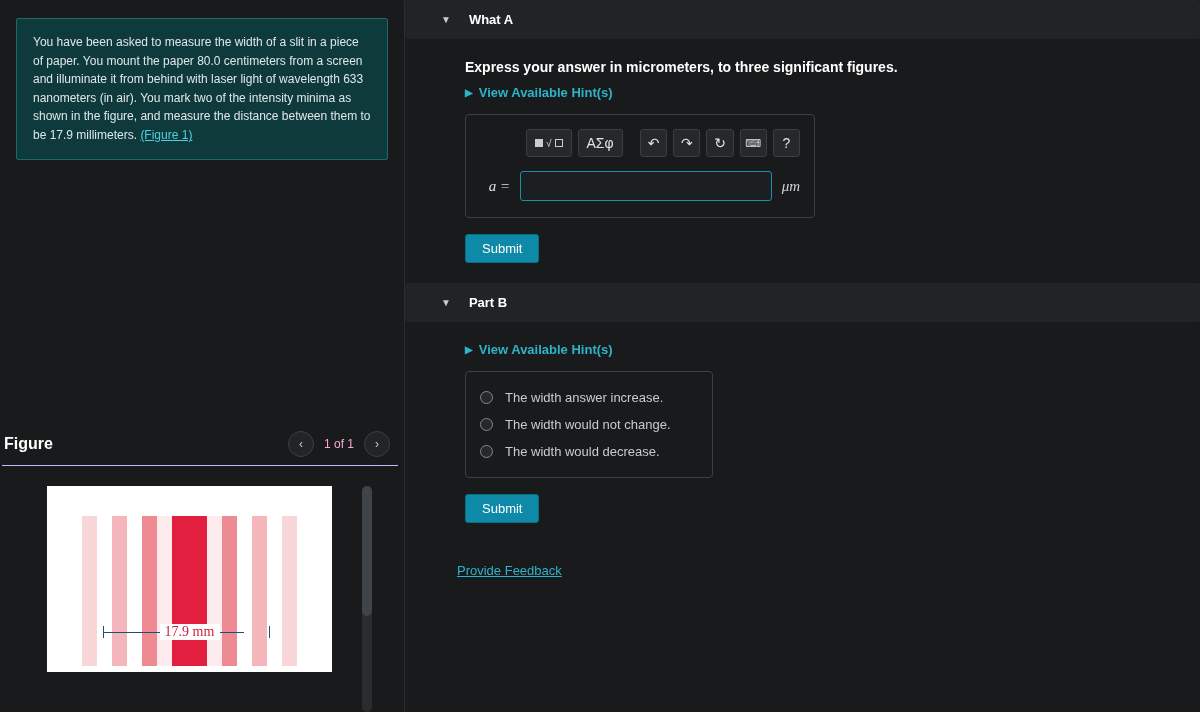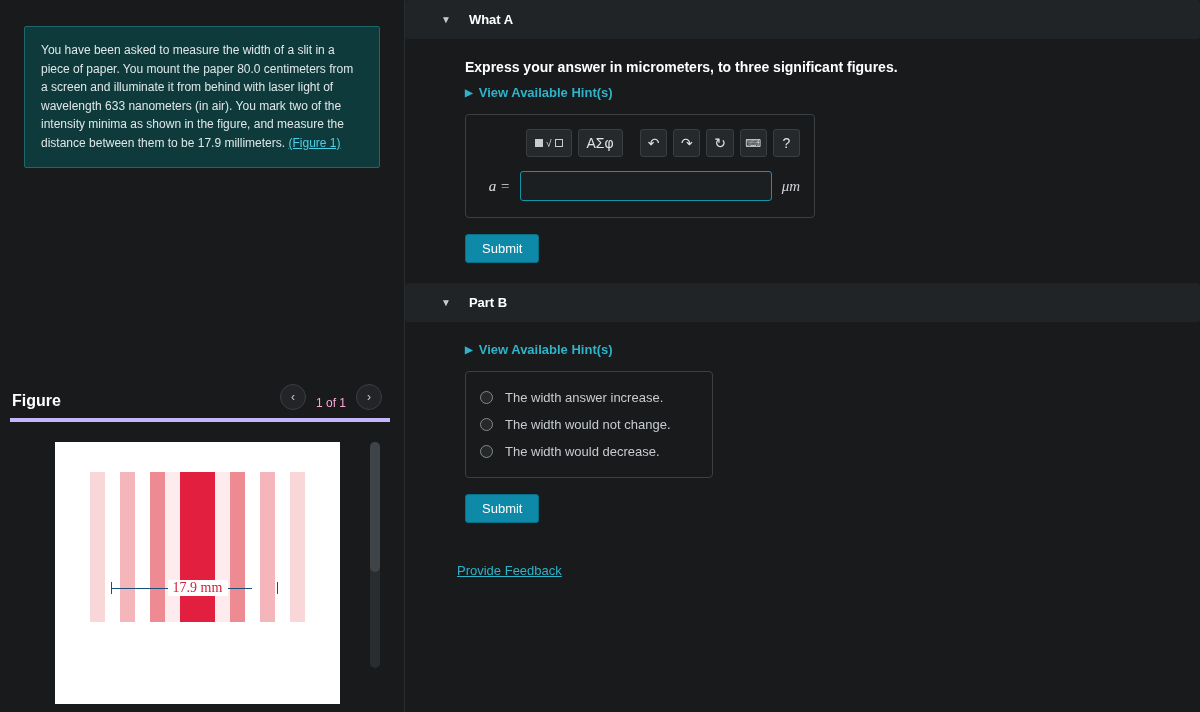--- a/index.html
+++ b/index.html
@@ -8,59 +8,59 @@
     color: #c8ccd0;
     font-family: Arial, Helvetica, sans-serif;
     font-size: 13px;
     width: 1200px;
     height: 712px;
     overflow: hidden;
     display: flex;
   }
   .left-panel {
     width: 405px;
-    padding: 8px;
+    padding: 0;
     border-right: 1px solid #2a2d30;
     display: flex;
     flex-direction: column;
   }
   .problem-box {
     margin: 18px 16px 0 16px;
     padding: 14px 16px;
     background: #0f3a3b;
     border: 1px solid #1d6868;
     color: #dfe7e9;
     line-height: 1.55;
     font-size: 12px;
     border-radius: 2px;
   }
   .problem-box a { color: #4dcfe6; text-decoration: underline; cursor: pointer; }
   .figure-section { margin-top: auto; padding: 0 6px 0 2px; }
   .figure-header {
     display: flex;
-    align-items: flex-end;
+    align-items: center;
     padding: 8px 8px 8px 2px;
-    border-bottom: 4px solid #c4b5fd;
+    border-bottom: 1px solid #c4b5fd;
   }
   .figure-title { font-size: 16px; font-weight: 700; color: #fff; flex: 1; }
   .nav-btn {
     width: 26px; height: 26px;
     border-radius: 50%;
     border: 1px solid #3b3f43;
     background: #222427;
     color: #c8ccd0;
     display: flex; align-items: center; justify-content: center;
     cursor: pointer;
     font-size: 12px;
   }
   .nav-count { margin: 0 10px; font-size: 12px; color: #f9a8d4; }
   .figure-body { display: flex; }
   .figure-img {
     margin: 20px 0 0 45px;
-    width: 285px; height: 262px;
+    width: 285px; height: 186px;
     background: #fff;
     position: relative;
     overflow: hidden;
   }
   .figure-scroll {
     width: 10px;
     margin: 20px 0 0 30px;
     height: 226px;
     background: #2a2d30;
     border-radius: 5px;

